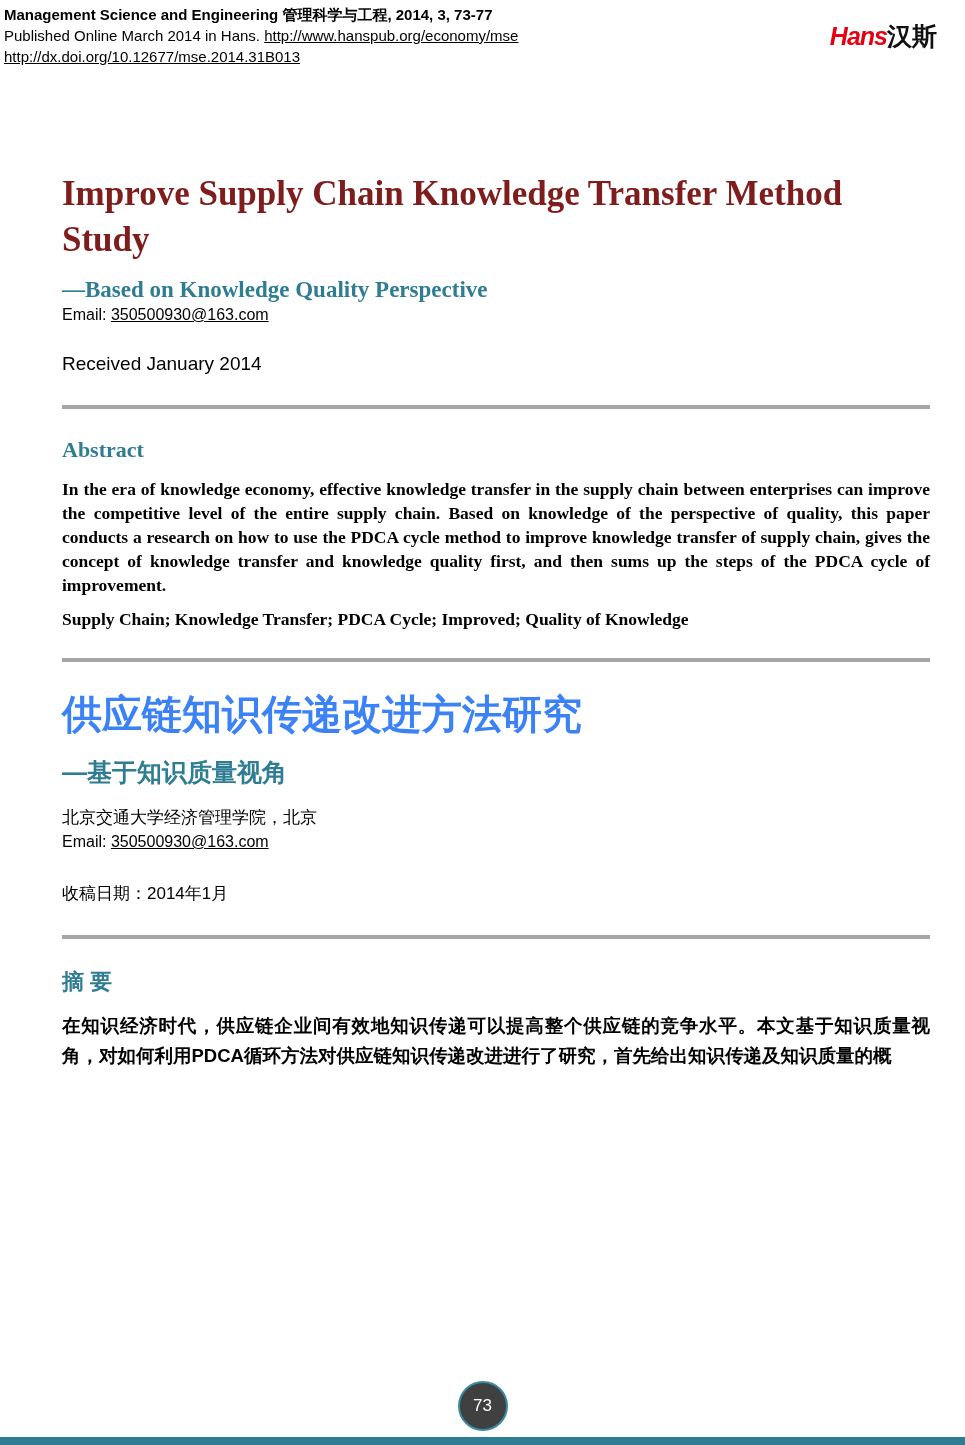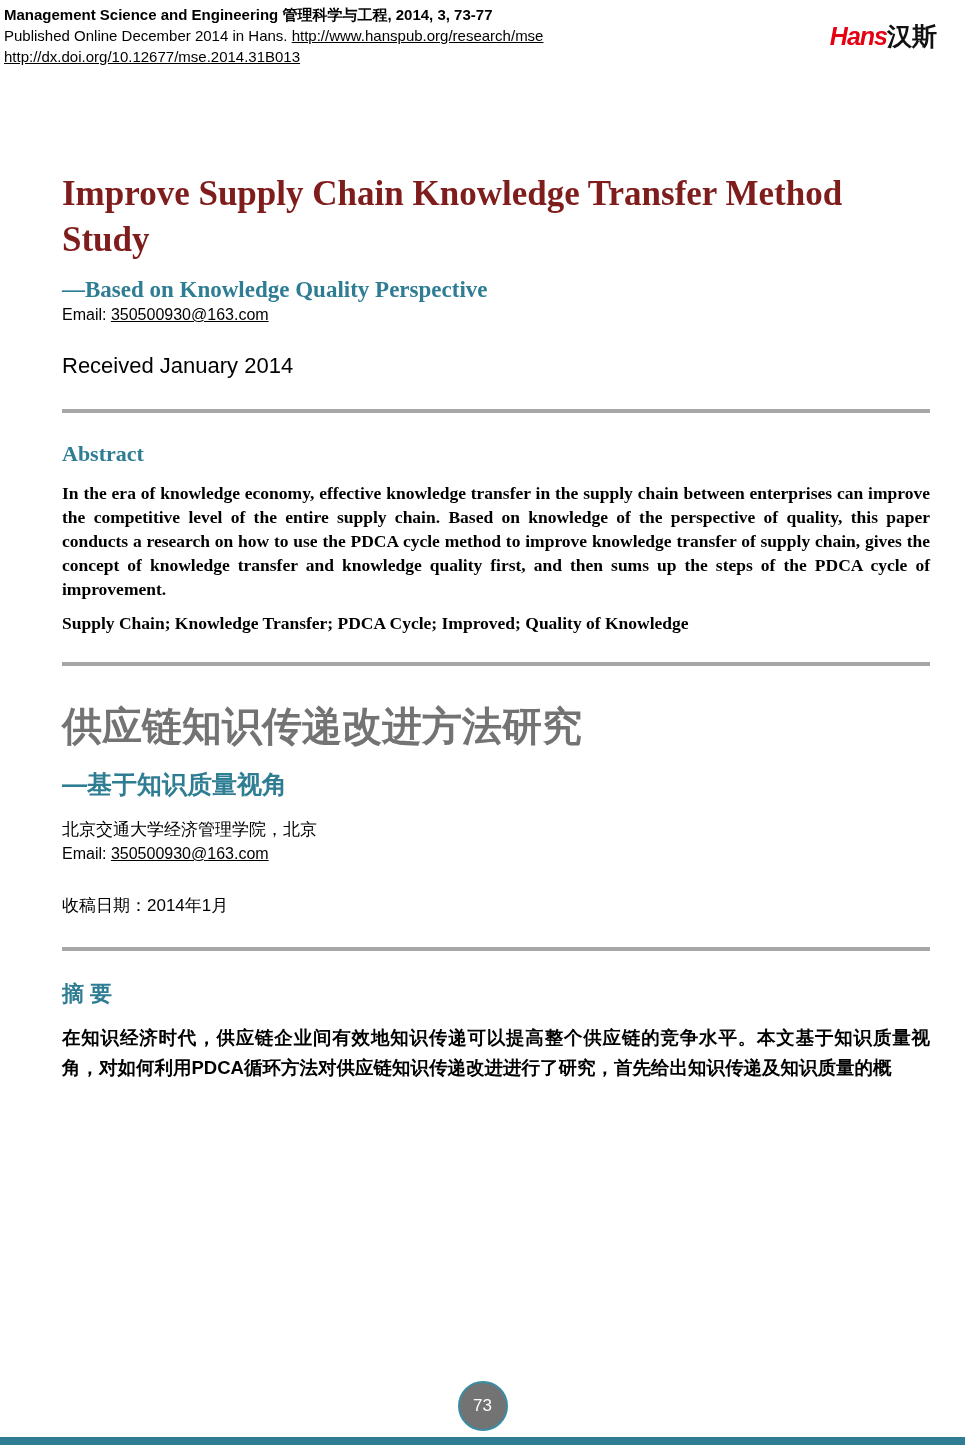--- a/index.html
+++ b/index.html
@@ -22,63 +22,63 @@
   .content{padding:0 35px 0 62px;}
 
   .en-title{
     margin-top:104px;font-size:35px;line-height:46px;font-weight:bold;
     color:#7f1d1d;letter-spacing:0px;
   }
   .en-subtitle{margin-top:14px;font-size:23px;font-weight:bold;color:#2E7D93;}
   .en-authors{margin-top:44px;font-size:19px;font-weight:bold;}
   .en-affil{margin-top:16px;font-size:16px;line-height:24px;}
   .email-line{font-size:16px;line-height:24px;}
-  .received{margin-top:26px;font-size:22px;}
+  .received{margin-top:26px;font-size:19px;}
 
   .rule{height:4px;background:#A6A6A6;border:0;margin:0;}
   .rule-1{margin-top:30px;}
   .rule-2{margin-top:28px;}
   .rule-3{margin-top:30px;}
 
   .sec-heading{margin-top:28px;font-size:22px;font-weight:bold;color:#2E7D93;}
   .abstract-text{
     margin-top:14px;font-size:17.5px;line-height:24px;font-weight:bold;
     text-align:justify;
   }
   .keywords-text{margin-top:12px;font-size:17.5px;font-weight:bold;}
 
-  .cn-title{margin-top:34px;font-size:40px;line-height:52px;font-weight:bold;color:#737373;}
+  .cn-title{margin-top:26px;font-size:40px;line-height:52px;font-weight:bold;color:#3b82f6;}
   .cn-subtitle{margin-top:16px;font-size:25px;font-weight:bold;color:#2E7D93;}
   .cn-authors{margin-top:42px;font-size:19px;font-weight:bold;font-style:italic;font-family:"Liberation Serif","DejaVu Serif",serif;}
   .cn-affil{margin-top:16px;font-size:17px;line-height:25px;}
   .cn-received{margin-top:28px;font-size:17px;}
   .cn-abstract{
     margin-top:14px;font-size:18.5px;line-height:30px;font-weight:bold;
     text-align:justify;
   }
 
   
   .page-badge{
     position:absolute;left:50%;transform:translateX(-50%);bottom:14px;
     width:46px;height:46px;border-radius:50%;
-    background:#737373;border:2px solid #3A8CA3;
+    background:#404040;border:2px solid #3A8CA3;
     display:flex;align-items:center;justify-content:center;
     color:#ffffff;font-size:17px;font-family:"Liberation Sans",sans-serif;
   }
   .bottom-bar{
     position:absolute;left:0;bottom:0;width:965px;height:8px;background:#2E7D93;
   }
 </style>
 </head>
 <body>
 
 <div class="header">
   <div class="h-line1">Management Science and Engineering  管理科学与工程, 2014, 3, 73-77</div>
   <div>
-    <span>Published Online December 2014 in Hans. </span><a>http://www.hanspub.org/research/mse</a>
+    <span>Published Online March 2014 in Hans. </span><a>http://www.hanspub.org/economy/mse</a>
   </div>
   <div>
     <a>http://dx.doi.org/10.12677/mse.2014.31B013</a>
   </div>
 </div>
 
 <div class="logo">
   <span class="hans">Hans</span><span class="hansi">汉斯</span>
 </div>
 

